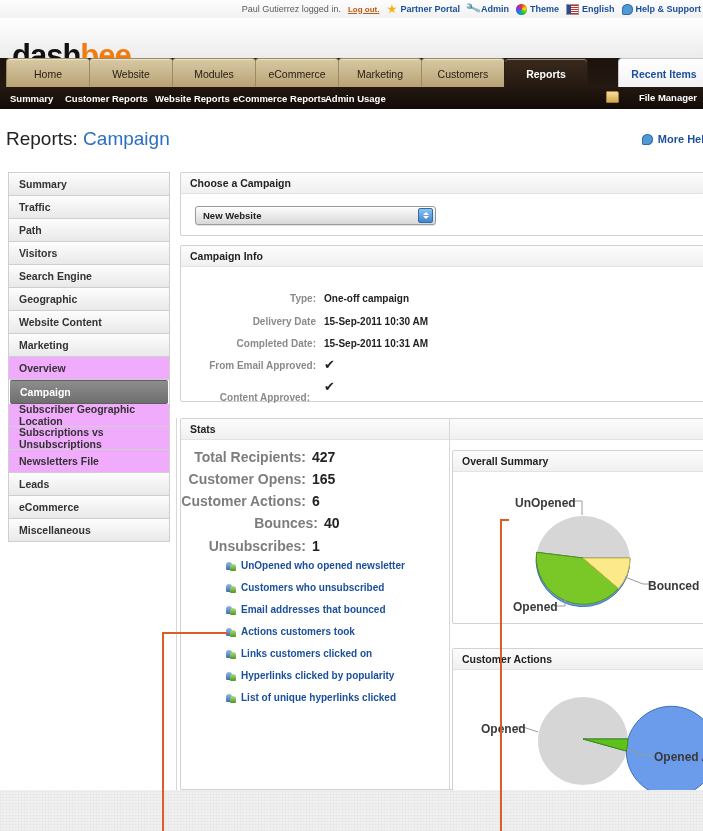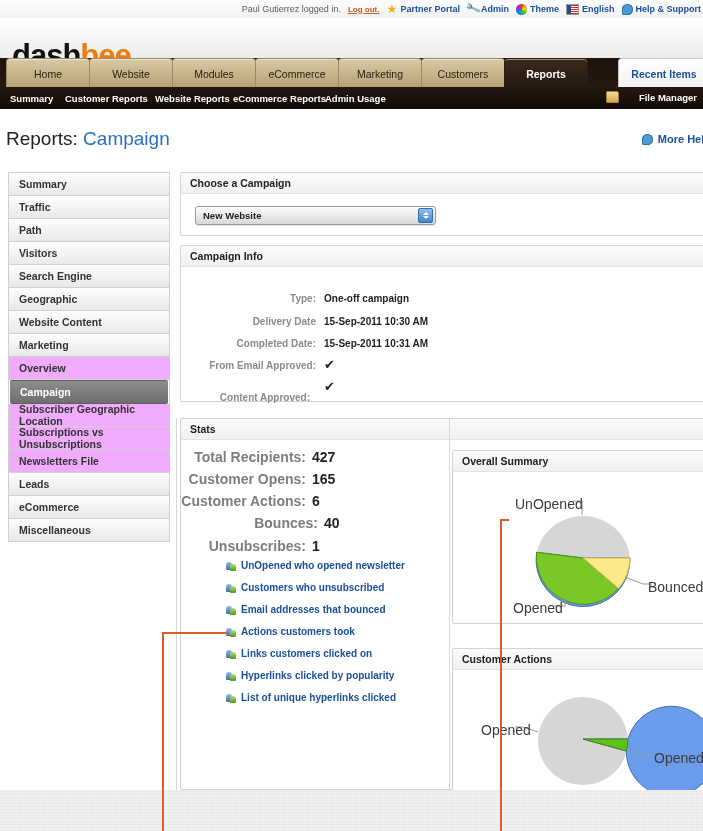--- a/index.html
+++ b/index.html
@@ -126,21 +126,21 @@
     font-size:10px;color:#1a4f9c;font-weight:bold;white-space:nowrap;}
   .ico-users{width:11px;height:10px;position:relative;flex:none;display:inline-block;}
   .ico-users:before{content:"";position:absolute;left:0;top:1px;width:6px;height:8px;
     background:linear-gradient(#8fbbe8,#3d6fa8);border-radius:3px 3px 1px 1px;}
   .ico-users:after{content:"";position:absolute;left:4px;top:3px;width:6px;height:7px;
     background:linear-gradient(#b4dd80,#4f9426);border-radius:3px 3px 1px 1px;}
 
   #panel-overall{left:452px;top:450px;width:270px;height:172px;}
   #panel-actions{left:452px;top:648px;width:270px;height:150px;}
 
-  .pielbl{position:absolute;font-size:14px;color:#3a3a3a;white-space:nowrap;}
+  .pielbl{position:absolute;font-size:12px;color:#3a3a3a;white-space:nowrap;font-weight:bold;}
 
   
   .anno{position:absolute;background:#dd5c27;}
 
   
   .bottomtex{position:absolute;left:0;top:790px;width:703px;height:41px;
     background:#f0f0f0;
     background-image:
       repeating-linear-gradient(0deg,rgba(0,0,0,.025) 0 1px,transparent 1px 3px),
       repeating-linear-gradient(90deg,rgba(0,0,0,.02) 0 1px,transparent 1px 3px);

